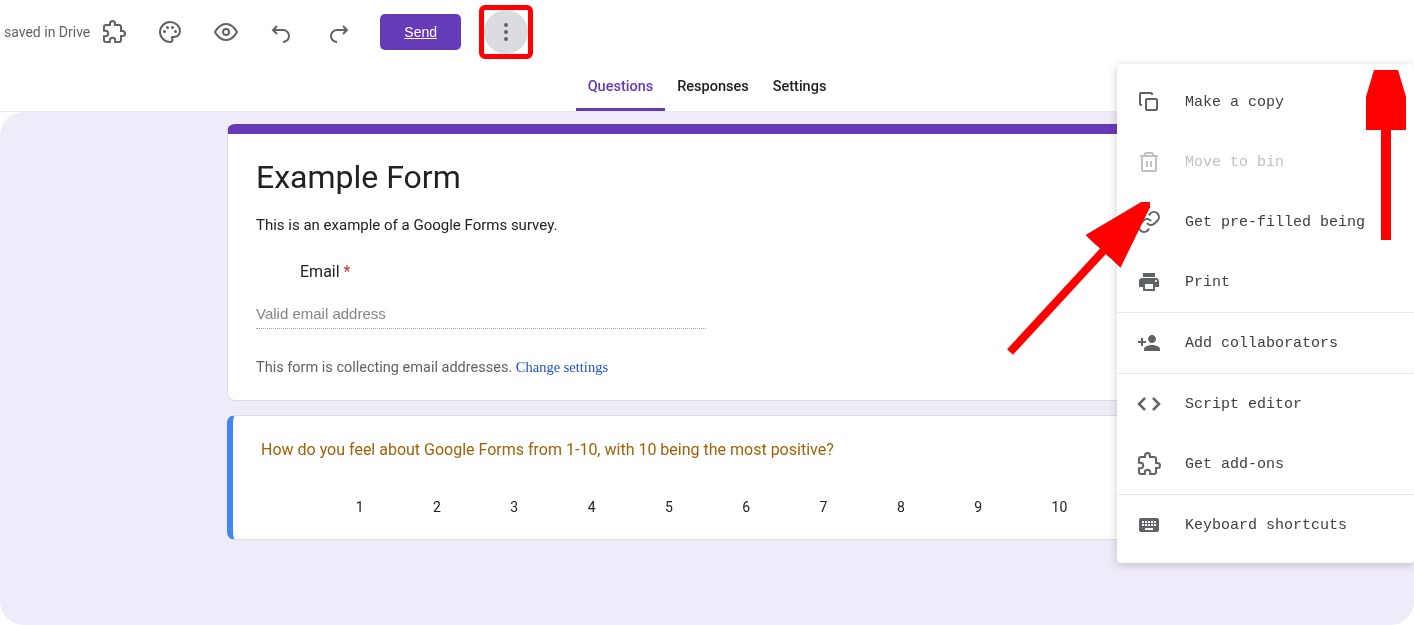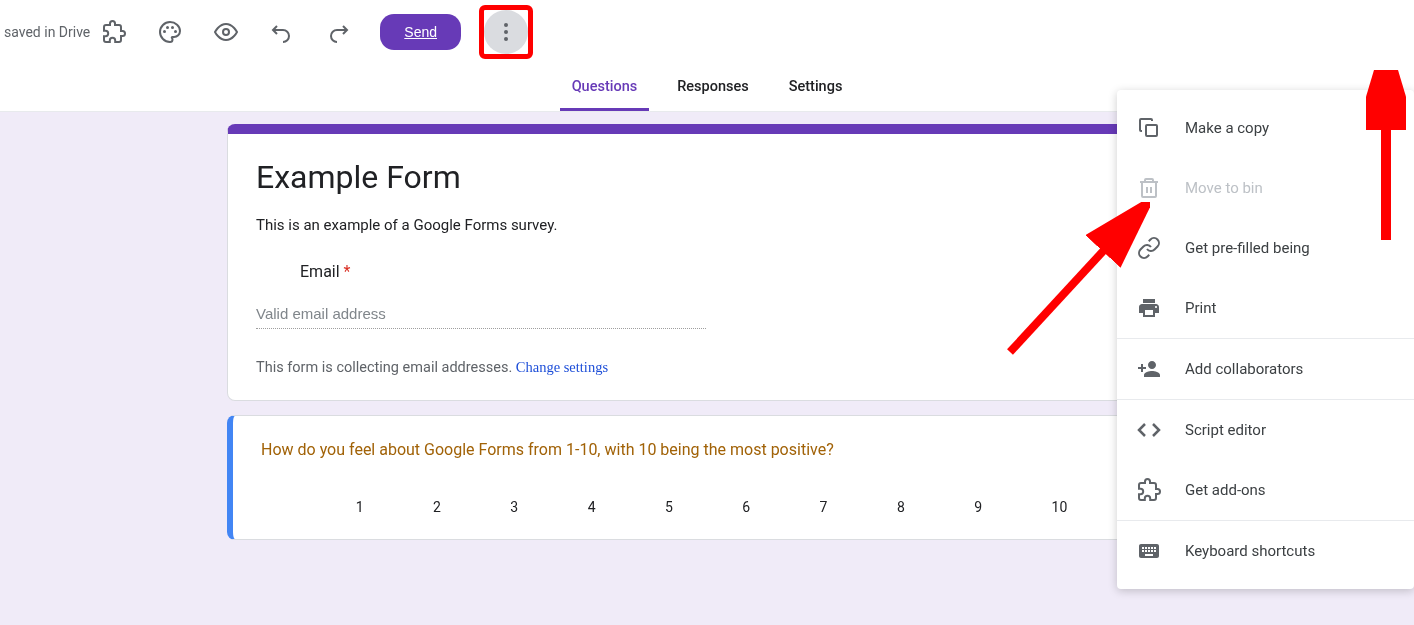--- a/index.html
+++ b/index.html
@@ -37,21 +37,21 @@
       display: flex;
       align-items: center;
       justify-content: center;
       cursor: pointer;
       color: #5f6368;
     }
     .send-btn {
       background: #673ab7;
       color: #fff;
       border: none;
-      border-radius: 14px;
+      border-radius: 5px;
       padding: 0 24px;
       height: 36px;
       font-size: 14px;
       font-weight: 500;
       cursor: pointer;
       margin-left: 10px;
       text-decoration: underline;
     }
     .more-btn-wrap {
       border: 5px solid #ff0000;
@@ -69,21 +69,20 @@
       justify-content: center;
       cursor: pointer;
       color: #5f6368;
     }
     .tabs {
       display: flex;
       justify-content: center;
       align-items: center;
       height: 48px;
       border-bottom: 1px solid #e8eaed;
-      gap: 16px;
     }
     .tab {
       padding: 0 12px;
       height: 100%;
       display: flex;
       align-items: center;
       font-size: 14.5px;
       color: #202124;
       cursor: pointer;
       font-weight: 500;
@@ -91,20 +90,21 @@
     }
     .tab.active {
       color: #673ab7;
       border-bottom: 3px solid #673ab7;
     }
     .canvas {
       background: #f0ebf8;
       height: calc(625px - 64px - 48px);
       padding-top: 12px;
       overflow: hidden;
+      border-radius: 24px;
     }
     .form-wrap {
       width: 960px;
       margin: 0 auto;
     }
     .card {
       background: #fff;
       border-radius: 8px;
       border: 1px solid #dadce0;
       margin-bottom: 14px;
@@ -169,28 +169,29 @@
       justify-content: space-around;
       padding: 0 60px;
     }
     .scale-num {
       font-size: 14px;
       color: #202124;
     }
     
     .dropdown {
       position: absolute;
-      top: 90px;
+      top: 64px;
       right: 0;
       width: 297px;
       background: #fff;
       box-shadow: 0 2px 10px rgba(0,0,0,0.2);
       border-radius: 4px;
       padding: 8px 0;
       z-index: 100;
+      font-family: Liberation Mono, monospace;
     }
     .menu-item {
       display: flex;
       align-items: center;
       height: 60px;
       padding: 0 20px;
       cursor: pointer;
       font-size: 15px;
       color: #3c4043;
       gap: 24px;

